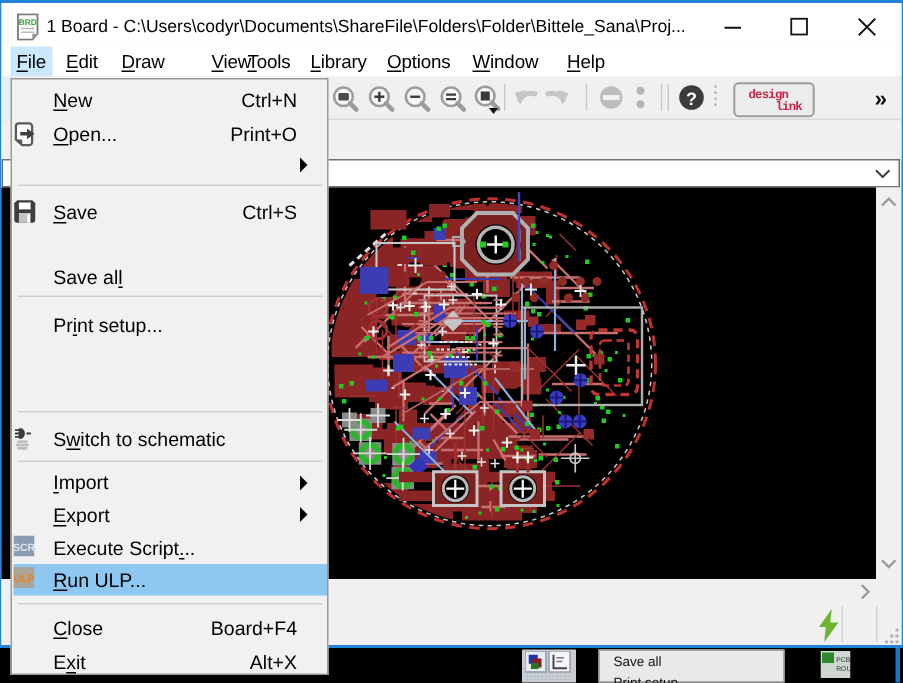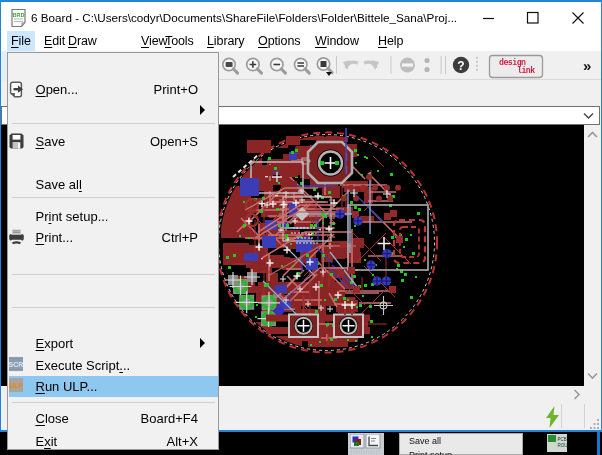--- a/index.html
+++ b/index.html
@@ -33,32 +33,32 @@
 </style></head>
 <body>
 <div id="win"></div>
 <div id="titlebar">
  <svg class="abs" style="left:10px;top:7px" width="15" height="18" viewBox="0 0 15 18">
       <path d="M1 0.5h13v13L10.5 17.5H1z" fill="#fff" stroke="#777" stroke-width="1.2"></path>
       <path d="M14 13.5L10.5 17.5V13.5z" fill="#999"></path>
       <text x="7.5" y="7.5" font-family="Liberation Sans" font-size="5.5" font-weight="bold" fill="#39a339" text-anchor="middle">BRD</text>
       <path d="M3 10h9M3 12.5h9" stroke="#bbb" stroke-width="1"></path>
     </svg>
- <div id="title">6 Board - C:\Users\codyr\Documents\ShareFile\Folders\Folder\Bittele_Sana\Proj...</div>
+ <div id="title">1 Board - C:\Users\codyr\Documents\ShareFile\Folders\Folder\Bittele_Sana\Proj...</div>
  <svg class="abs" style="left:480px;top:8px" width="110" height="16" viewBox="0 0 110 16">
    <path d="M2 8.5h11" stroke="#111" stroke-width="1.2"></path>
    <rect x="46.5" y="2.5" width="10.5" height="10.5" fill="none" stroke="#111" stroke-width="1.2"></rect>
    <path d="M91.5 2.5l11 11M102.5 2.5l-11 11" stroke="#111" stroke-width="1.2"></path>
  </svg>
 </div>
 <div id="menubar">
  <div id="filehl"></div>
  <div class="mb" style="left:10px"><u>F</u>ile</div>
  <div class="mb" style="left:43px"><u>E</u>dit</div>
- <div class="mb" style="left:67px"><u>D</u>raw</div>
+ <div class="mb" style="left:80px"><u>D</u>raw</div>
  <div class="mb" style="left:140px"><u>V</u>iew</div>
  <div class="mb" style="left:164px"><u>T</u>ools</div>
  <div class="mb" style="left:206px"><u>L</u>ibrary</div>
  <div class="mb" style="left:257px"><u>O</u>ptions</div>
  <div class="mb" style="left:314px"><u>W</u>indow</div>
  <div class="mb" style="left:377px"><u>H</u>elp</div>
 </div>
 <div id="toolbar"></div>
 <div class="abs" style="left:1px;top:51px;width:6px;height:379px;background:#e6eef7"></div>
 <div id="row2"></div>
@@ -730,20 +730,24 @@
  </div>
  <svg class="abs" style="left:547px;top:2px" width="20" height="18" viewBox="0 0 20 18">
       <rect width="20" height="18" fill="#cfd8cf"></rect>
       <rect x="1" y="1" width="8" height="7" fill="#2d8a2d"></rect>
       <text x="10.5" y="7" font-size="4.5" fill="#234">PCB</text>
       <text x="10.5" y="13" font-size="4.5" fill="#234">ROUTE</text>
     </svg>
  <div class="abs" style="left:597px;top:0;width:3px;height:23px;background:#1179d0"></div>
 </div>
 <div id="menu">
+<div class="mrow" style="top:2.5px">
+      <span class="mtx"><u>N</u>ew</span>
+      <span class="msh">Ctrl+N</span>
+    </div>
 <div class="mrow" style="top:26px">
       <span class="mic">
         <svg width="15" height="17" viewBox="0 0 15 17">
           <path d="M3.2 1.2h7.2a2 2 0 0 1 2 2v10.6a2 2 0 0 1-2 2H5.8L1.6 12V3.2a2 2 0 0 1 1.6-2z" fill="#fdfdfd" stroke="#5a5a5a" stroke-width="1.5"></path>
           <path d="M1.6 12l4.2 3.8V12z" fill="#5a5a5a"></path>
           <path d="M4.5 8.2h5.2" stroke="#3f3f3f" stroke-width="2.4"></path>
           <path d="M9 4.6l5 3.6-5 3.6z" fill="#3f3f3f"></path>
         </svg>
       </span>
       <span class="mtx"><u>O</u>pen...</span>
@@ -756,45 +760,49 @@
 <div class="mrow" style="top:77.5px">
       <span class="mic">
         <svg width="15" height="16" viewBox="0 0 15 16">
           <path d="M2.5 0.5h10l2 2v11a2 2 0 0 1-2 2h-10a2 2 0 0 1-2-2v-11z" fill="#3d3d3d"></path>
           <rect x="3.6" y="2" width="7.8" height="4.6" fill="#fff"></rect>
           <rect x="3.6" y="9" width="7.8" height="6.5" fill="#c3c3c3"></rect>
           <rect x="9.2" y="10" width="1.8" height="5.5" fill="#fff"></rect>
         </svg>
       </span>
       <span class="mtx"><u>S</u>ave</span>
-      <span class="msh">Open+S</span>
+      <span class="msh">Ctrl+S</span>
     </div>
 <div class="mrow" style="top:120.5px">
       <span class="mtx">Save al<u>l</u></span>
     </div>
 <div class="msep" style="top:143.5px"></div>
 <div class="mrow" style="top:152.5px">
       <span class="mtx">Pr<u>i</u>nt setup...</span>
     </div>
-<div class="mrow" style="top:174.3px">
+<div class="msep" style="top:221.3px"></div>
+<div class="mrow" style="top:228.9px">
       <span class="mic">
-        <svg width="15" height="17" viewBox="0 0 15 17">
-          <rect x="3" y="0.5" width="9" height="5" fill="#c9c9c9"></rect>
-          <path d="M4 1.8h7M4 3.4h7" stroke="#8a8a8a" stroke-width="0.9"></path>
-          <rect x="0.5" y="5.8" width="14" height="5" rx="1.4" fill="#3d3d3d"></rect>
-          <rect x="0.5" y="5.2" width="2.4" height="6.4" rx="1" fill="#3d3d3d"></rect>
-          <rect x="12.1" y="5.2" width="2.4" height="6.4" rx="1" fill="#3d3d3d"></rect>
-          <path d="M3.5 14.2q4-1.8 8 0" stroke="#3d3d3d" stroke-width="2.2" fill="none"></path>
+        <svg width="12" height="17" viewBox="0 0 12 17">
+          <path d="M3.5 1.5h2a4 4 0 0 1 0 7h-2z" fill="#3a3a3a"></path>
+          <path d="M1 2.8h3M1 5 h3M1 7.2h3M8.6 5h3" stroke="#3a3a3a" stroke-width="1.2"></path>
+          <g fill="#bdbdbd">
+            <rect x="2.6" y="9.6" width="6.6" height="1.8"></rect>
+            <rect x="1.6" y="11.8" width="8.6" height="1.8"></rect>
+            <rect x="2.6" y="14" width="6.6" height="1.8"></rect>
+          </g>
         </svg>
       </span>
-      <span class="mtx"><u>P</u>rint...</span>
-      <span class="msh">Ctrl+P</span>
-    </div>
-<div class="msep" style="top:221.3px"></div>
+      <span class="mtx">S<u>w</u>itch to schematic</span>
+    </div>
 <div class="msep" style="top:254.2px"></div>
+<div class="mrow" style="top:258.3px">
+      <span class="mtx"><u>I</u>mport</span>
+      <span class="mar"></span>
+    </div>
 <div class="mrow" style="top:279.7px">
       <span class="mtx"><u>E</u>xport</span>
       <span class="mar"></span>
     </div>
 <div class="mrow hl" style="top:322.9px">
       <span class="mic">
         <svg width="14" height="14" viewBox="0 0 14 14">
           <rect width="14" height="14" fill="#aaa49c"></rect>
           <text x="7" y="10" font-family="Liberation Sans" font-size="7" font-weight="bold" fill="#e08820" text-anchor="middle">ULP</text>
         </svg>

